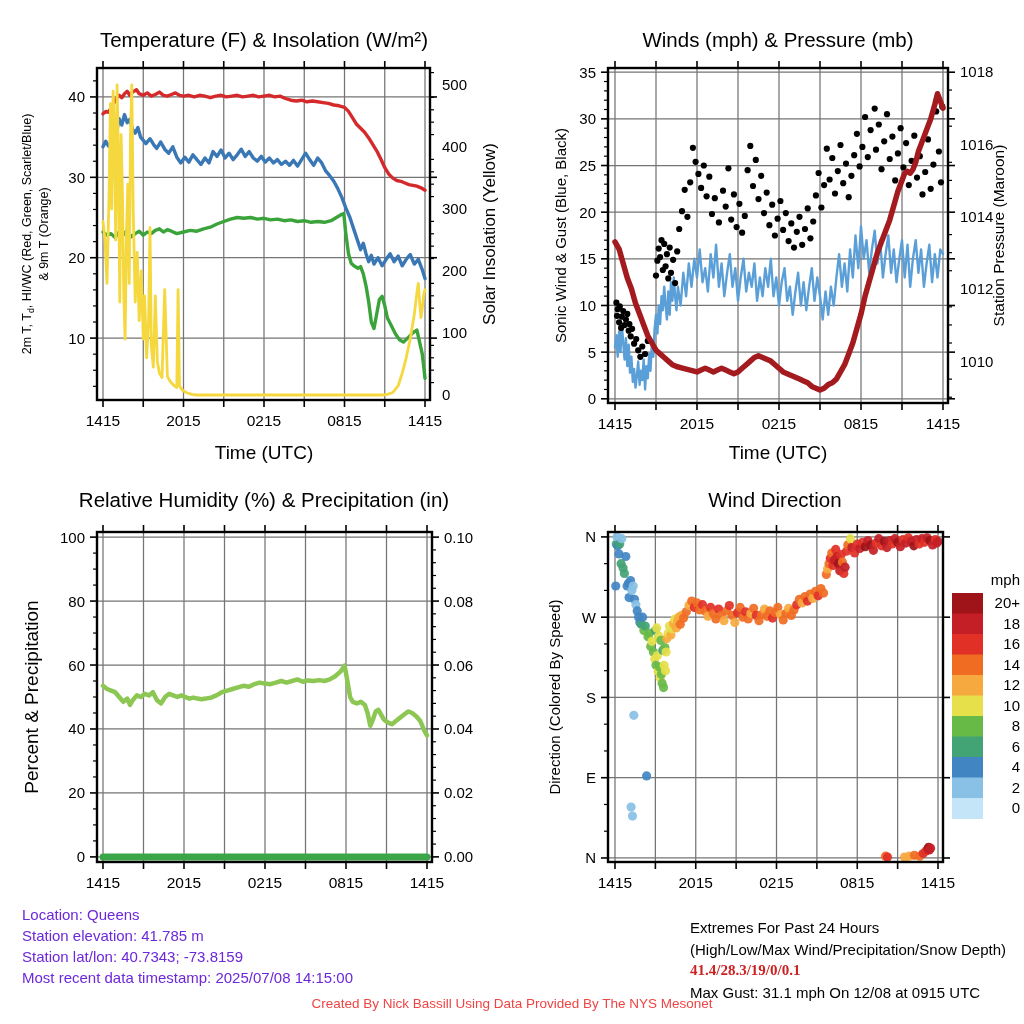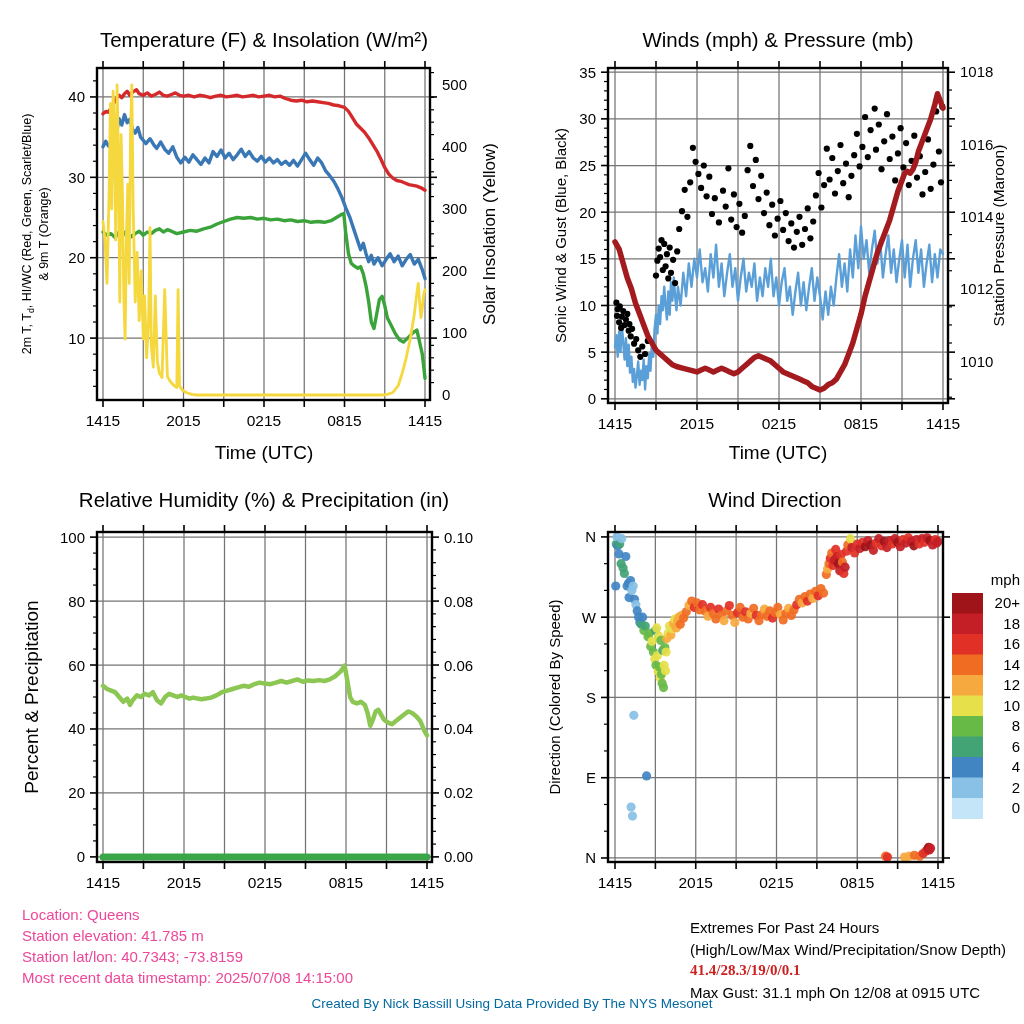--- a/index.html
+++ b/index.html
@@ -1,19 +1,19 @@
 <!DOCTYPE html>
 <html><head>
 <meta charset="utf-8">
 <style>
   html,body{margin:0;padding:0;background:#fff;}
   .page{position:relative;width:1024px;height:1024px;background:#fff;overflow:hidden;
         font-family:"Liberation Sans",sans-serif;color:#000;}
   svg text{font-family:"Liberation Sans",sans-serif;}
-  .footer-left{position:absolute;left:22px;top:904px;font-size:15px;line-height:21px;color:#ec4899;}
+  .footer-left{position:absolute;left:22px;top:904px;font-size:15px;line-height:21px;color:#6d28d9;}
   .footer-right{position:absolute;right:18px;top:917px;text-align:left;font-size:15px;line-height:21.5px;color:#000;}
   .footer-right .extremes-values{font-weight:bold;font-family:Liberation Serif, serif;}
   .credit{position:absolute;left:0;top:996px;width:100%;text-align:center;font-size:13.5px;}
 </style>
 </head>
 <body>
 
 <div class="page">
   <svg id="charts" width="1024" height="900" viewBox="0 0 1024 900">
       <g>
@@ -762,14 +762,14 @@
     <div>Most recent data timestamp: 2025/07/08 14:15:00</div>
   </div>
 
   <div class="footer-right">
     <div>Extremes For Past 24 Hours</div>
     <div>(High/Low/Max Wind/Precipitation/Snow Depth)</div>
     <div class="extremes-values" id="extremes-values" style="color: rgb(204, 34, 34);">41.4/28.3/19/0/0.1</div>
     <div>Max Gust: 31.1 mph On 12/08 at 0915 UTC</div>
   </div>
 
-  <div class="credit" id="credit-line" style="color: #0369a1;">Created By Nick Bassill Using Data Provided By The NYS Mesonet</div>
+  <div class="credit" id="credit-line" style="color: #ef4444;">Created By Nick Bassill Using Data Provided By The NYS Mesonet</div>
 </div>
 
 </body></html>

